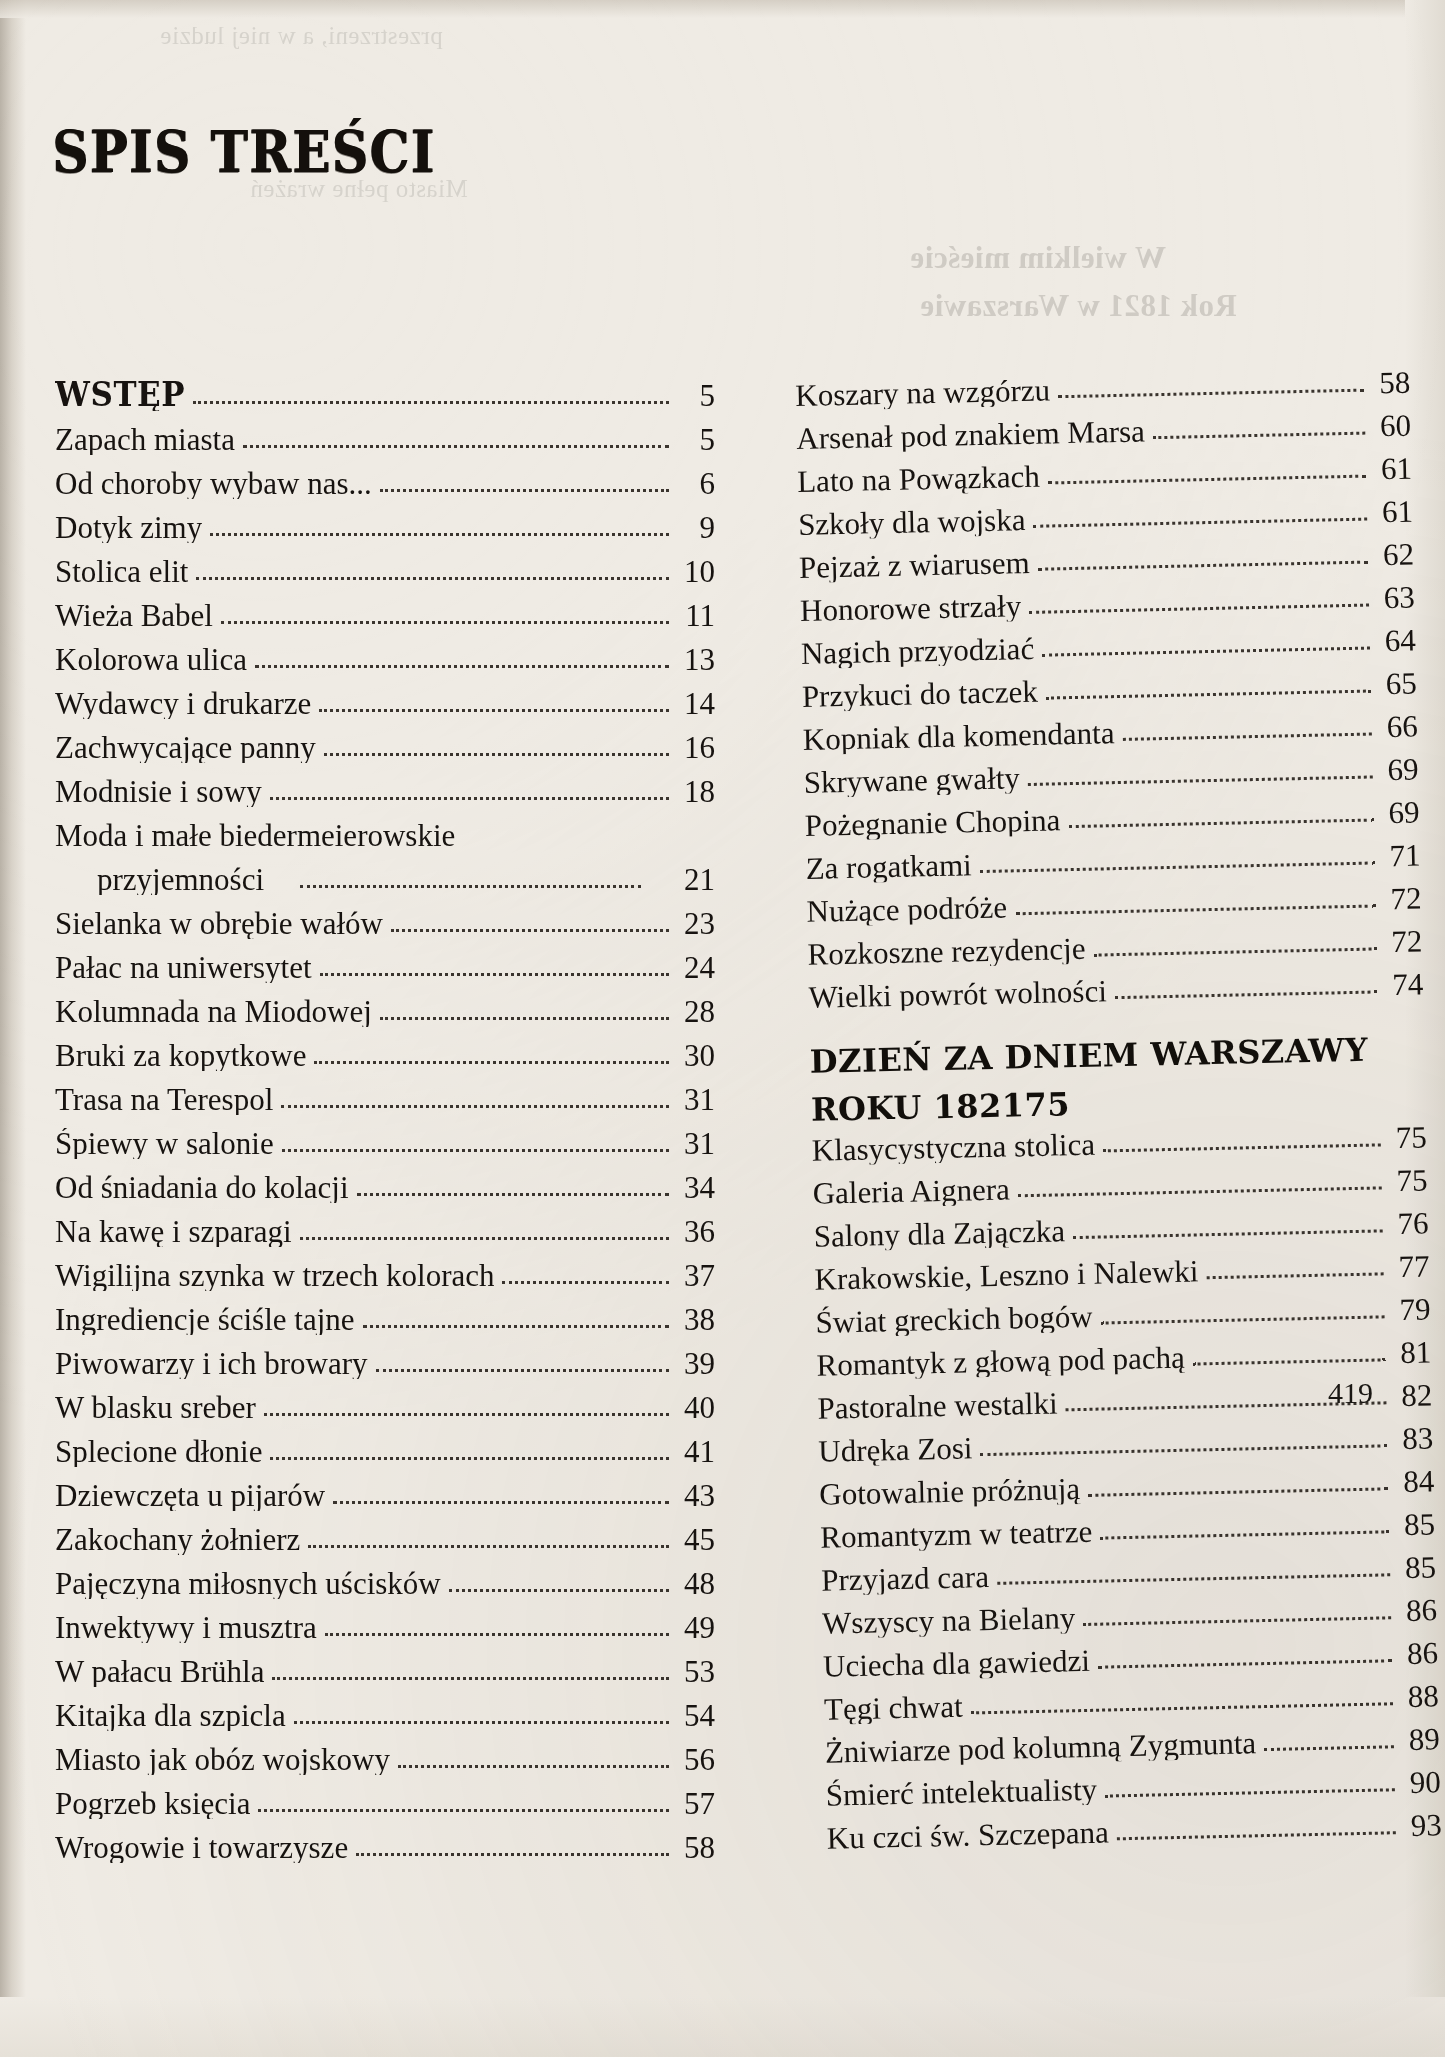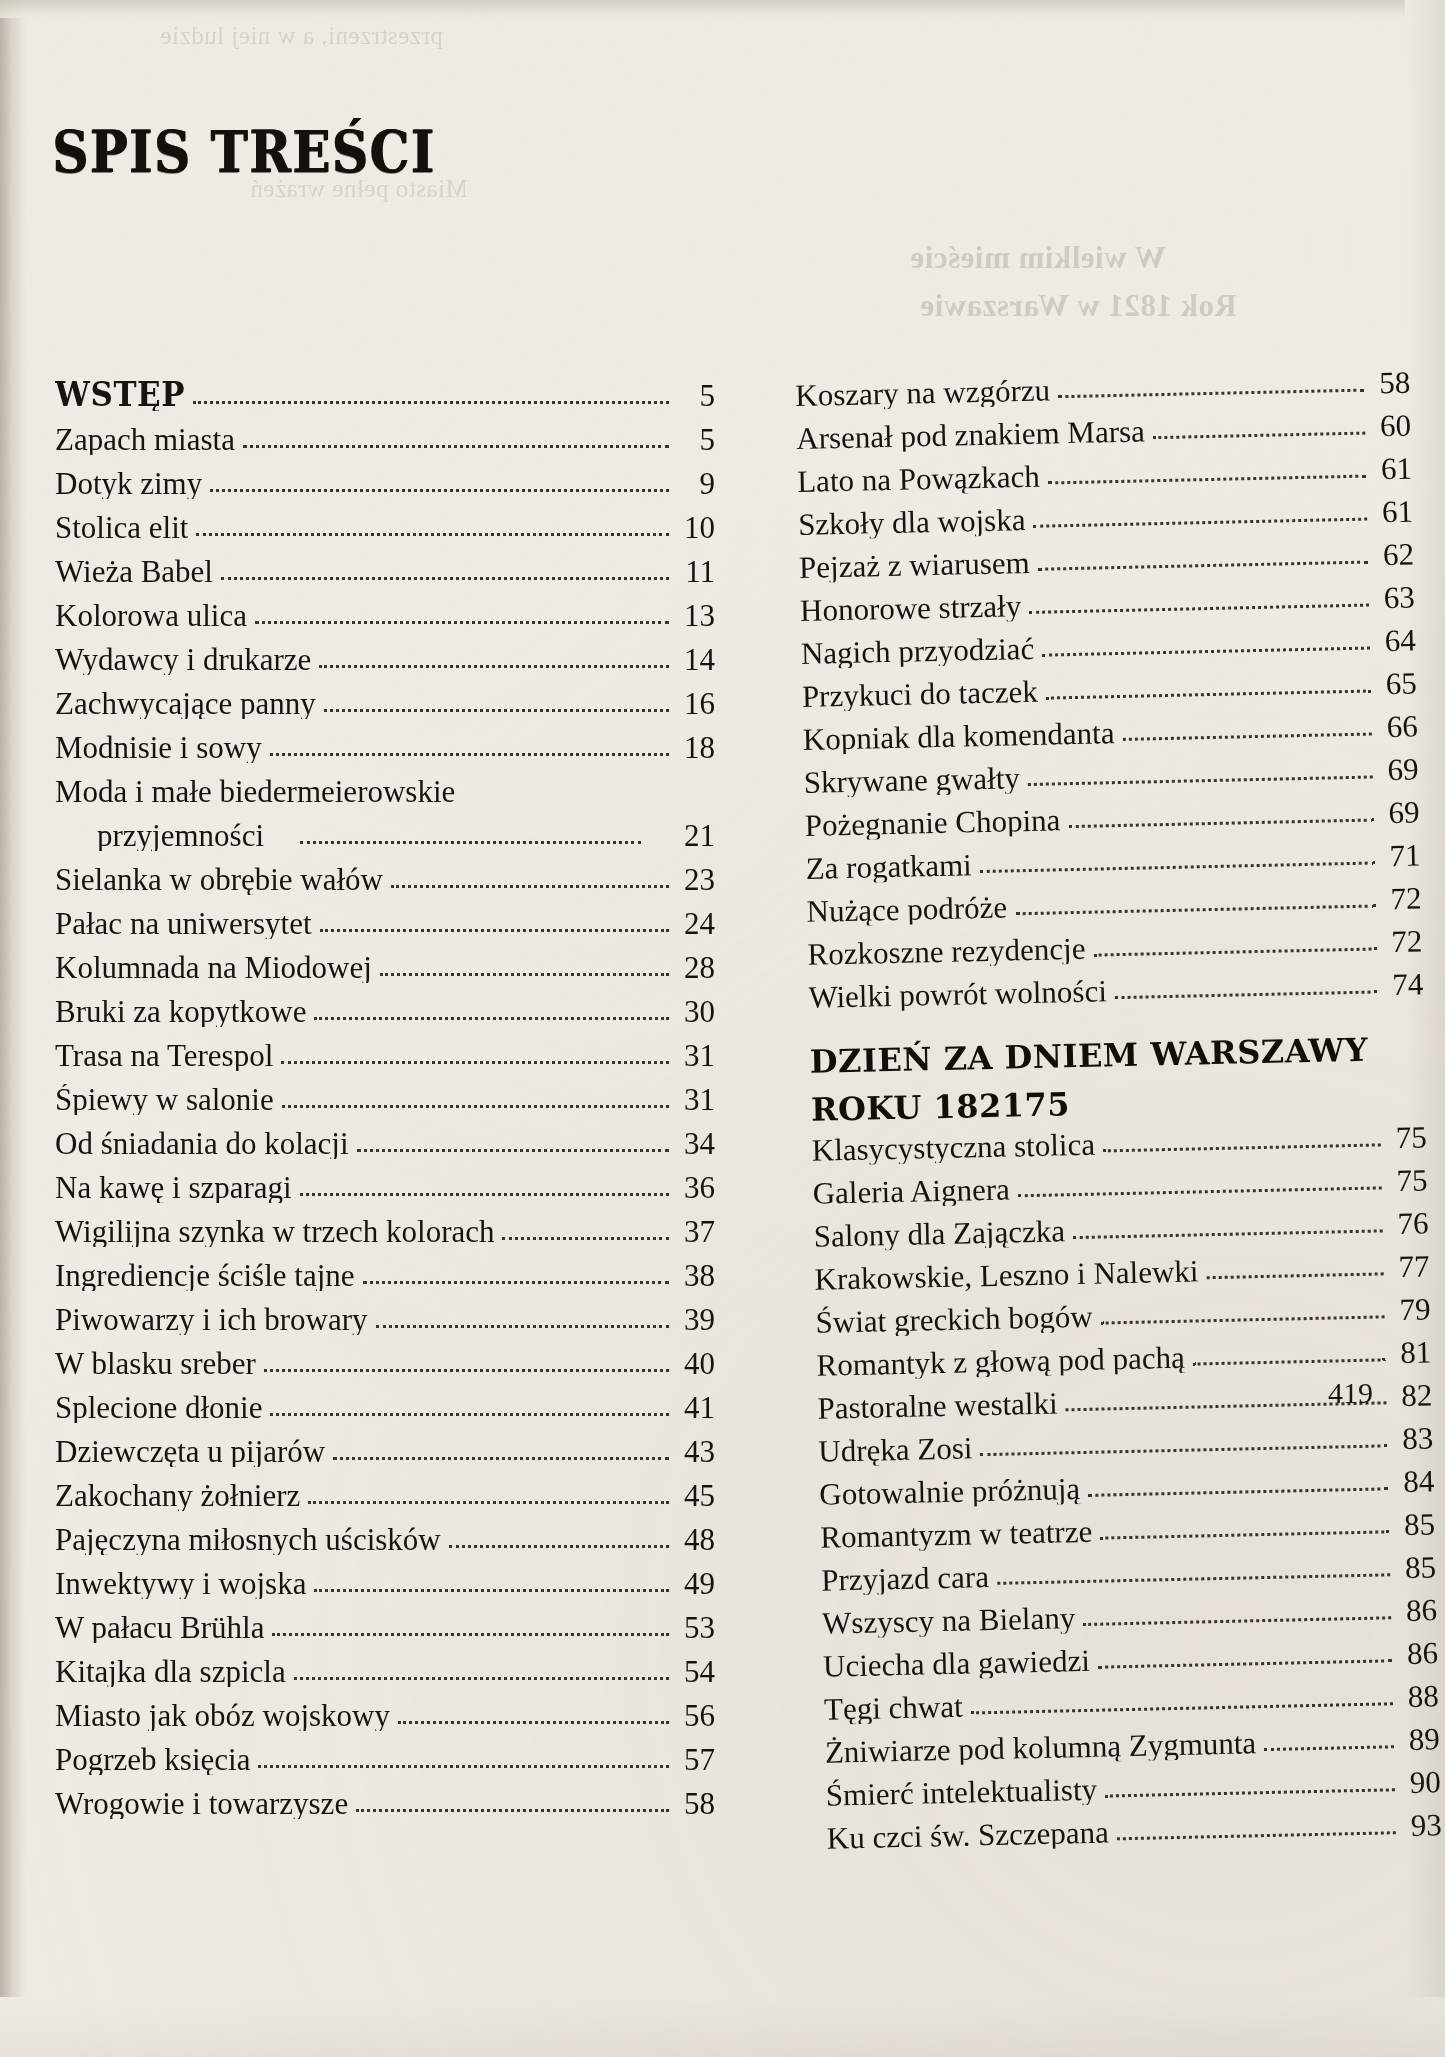--- a/index.html
+++ b/index.html
@@ -212,20 +212,25 @@
               <span class="t">WSTĘP</span>
               <span class="leader"></span>
               <span class="p">5</span>
             </div>
             <div class="toc-row">
               <span class="t">Zapach miasta</span>
               <span class="leader"></span>
               <span class="p">5</span>
             </div>
             <div class="toc-row">
+              <span class="t">Od choroby wybaw nas...</span>
+              <span class="leader"></span>
+              <span class="p">6</span>
+            </div>
+            <div class="toc-row">
               <span class="t">Dotyk zimy</span>
               <span class="leader"></span>
               <span class="p">9</span>
             </div>
             <div class="toc-row">
               <span class="t">Stolica elit</span>
               <span class="leader"></span>
               <span class="p">10</span>
             </div>
             <div class="toc-row">
@@ -337,21 +342,21 @@
               <span class="t">Zakochany żołnierz</span>
               <span class="leader"></span>
               <span class="p">45</span>
             </div>
             <div class="toc-row">
               <span class="t">Pajęczyna miłosnych uścisków</span>
               <span class="leader"></span>
               <span class="p">48</span>
             </div>
             <div class="toc-row">
-              <span class="t">Inwektywy i wojska</span>
+              <span class="t">Inwektywy i musztra</span>
               <span class="leader"></span>
               <span class="p">49</span>
             </div>
             <div class="toc-row">
               <span class="t">W pałacu Brühla</span>
               <span class="leader"></span>
               <span class="p">53</span>
             </div>
             <div class="toc-row">
               <span class="t">Kitajka dla szpicla</span>

